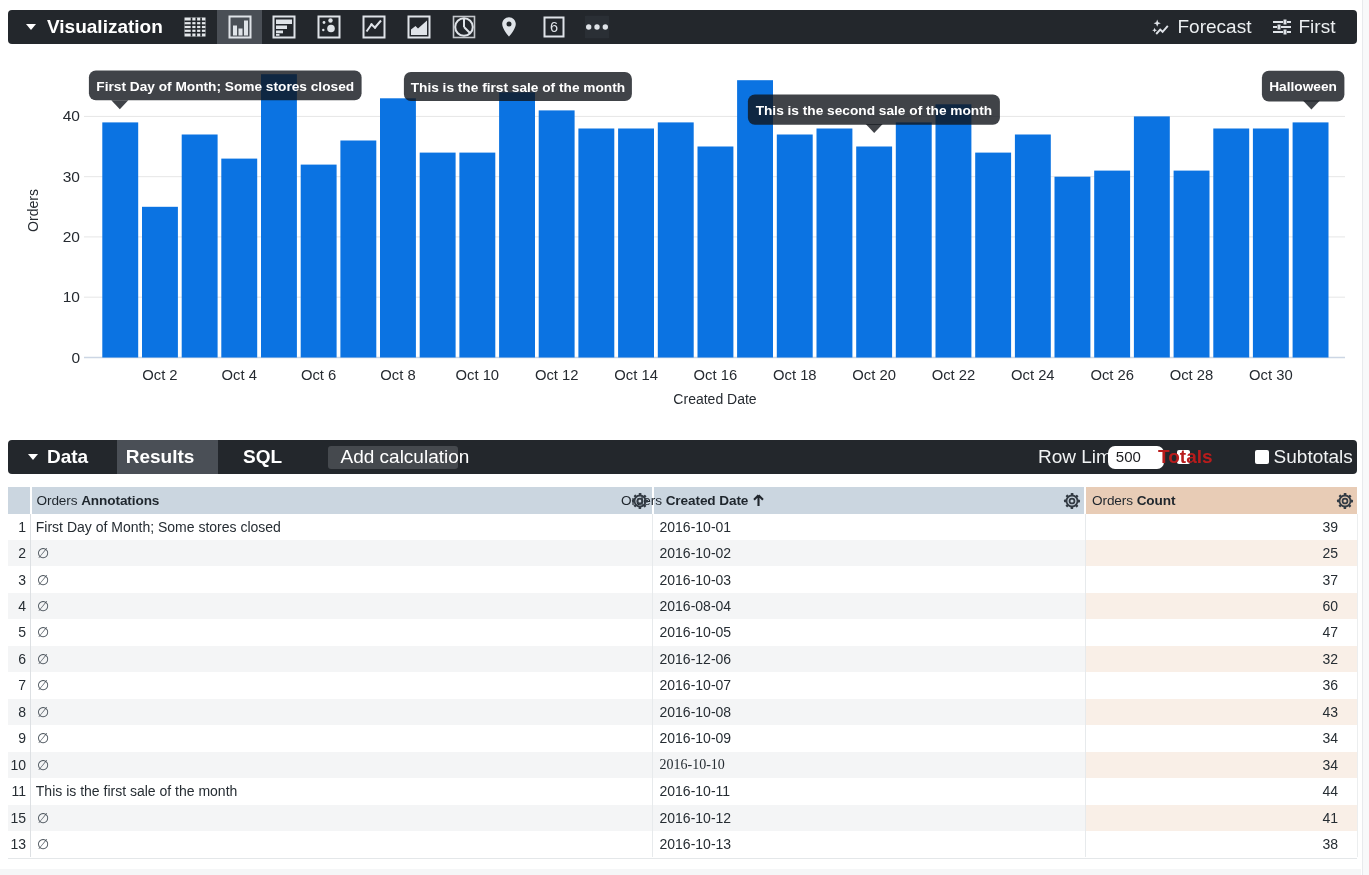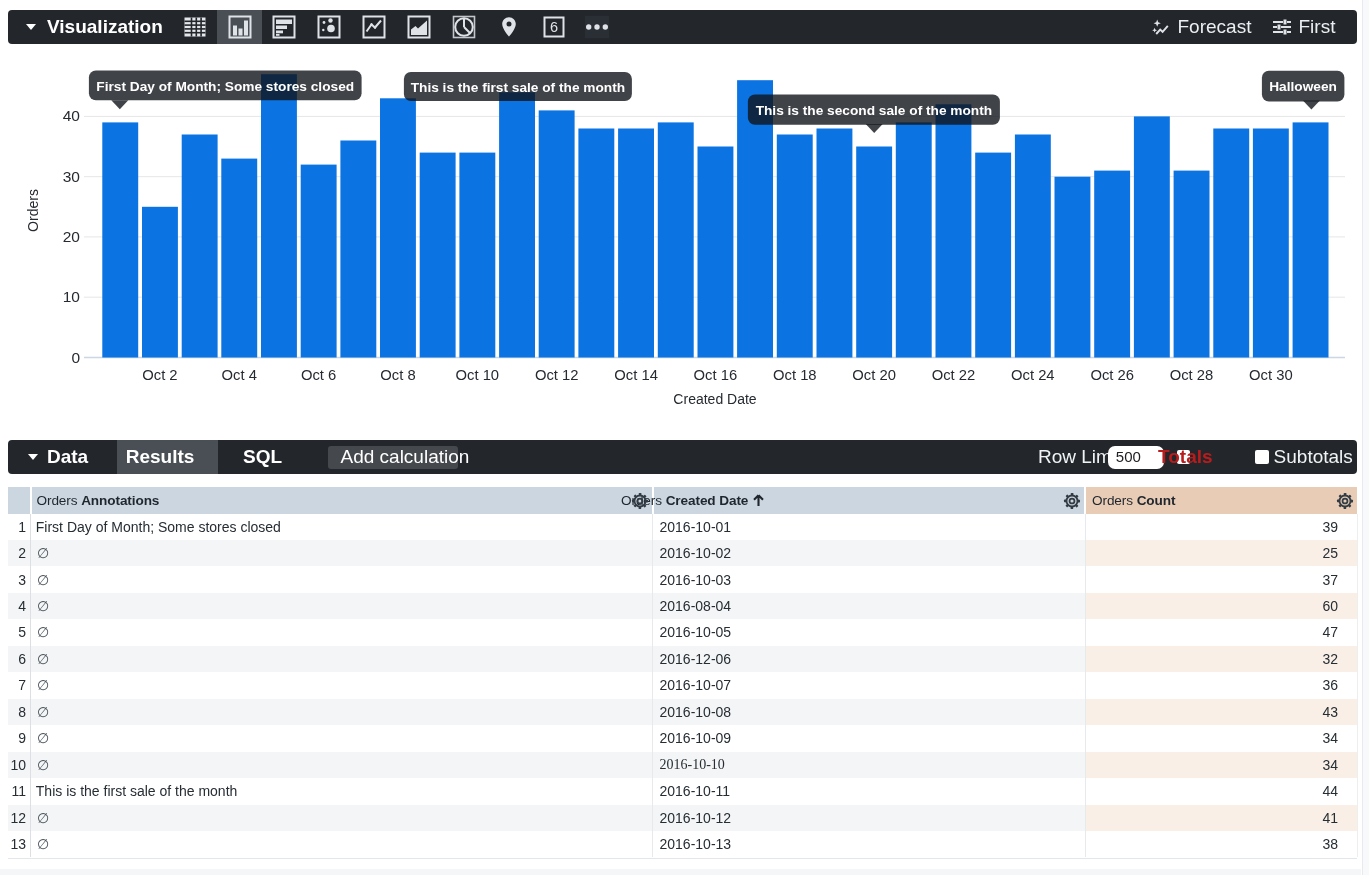--- a/index.html
+++ b/index.html
@@ -291,21 +291,21 @@
 <div class="cell num" style="left:0;top:751.6px;width:26px;">10</div>
 <div class="cell" style="left:37px;top:751.6px;width:600px;color:#4b545c;">∅</div>
 <div class="cell" style="left:659.5px;top:751.6px;width:300px;font-family:Liberation Serif, serif;">2016-10-10</div>
 <div class="cell cnt" style="left:1138px;top:751.6px;width:200px;">34</div>
 <div class="cell num" style="left:0;top:778.1px;width:26px;">11</div>
 <div class="cell" style="left:35.8px;top:778.1px;width:600px;">This is the first sale of the month</div>
 <div class="cell" style="left:659.5px;top:778.1px;width:300px;">2016-10-11</div>
 <div class="cell cnt" style="left:1138px;top:778.1px;width:200px;">44</div>
 <div style="position:absolute;left:8px;top:804.5px;width:1078px;height:26.4px;background:#f4f5f6"></div>
 <div style="position:absolute;left:1086px;top:804.5px;width:271.3px;height:26.4px;background:#f9efe7"></div>
-<div class="cell num" style="left:0;top:804.5px;width:26px;">12</div>
+<div class="cell num" style="left:0;top:804.5px;width:26px;">15</div>
 <div class="cell" style="left:37px;top:804.5px;width:600px;color:#4b545c;">∅</div>
 <div class="cell" style="left:659.5px;top:804.5px;width:300px;">2016-10-12</div>
 <div class="cell cnt" style="left:1138px;top:804.5px;width:200px;">41</div>
 <div class="cell num" style="left:0;top:831.0px;width:26px;">13</div>
 <div class="cell" style="left:37px;top:831.0px;width:600px;color:#4b545c;">∅</div>
 <div class="cell" style="left:659.5px;top:831.0px;width:300px;">2016-10-13</div>
 <div class="cell cnt" style="left:1138px;top:831.0px;width:200px;">38</div>
 <div class="vline" style="left:30px;top:513.6px;height:343.8px"></div>
 <div class="vline" style="left:652px;top:513.6px;height:343.8px;background:#e7eaec"></div>
 <div class="vline" style="left:1085px;top:513.6px;height:343.8px;background:#e7eaec"></div>

